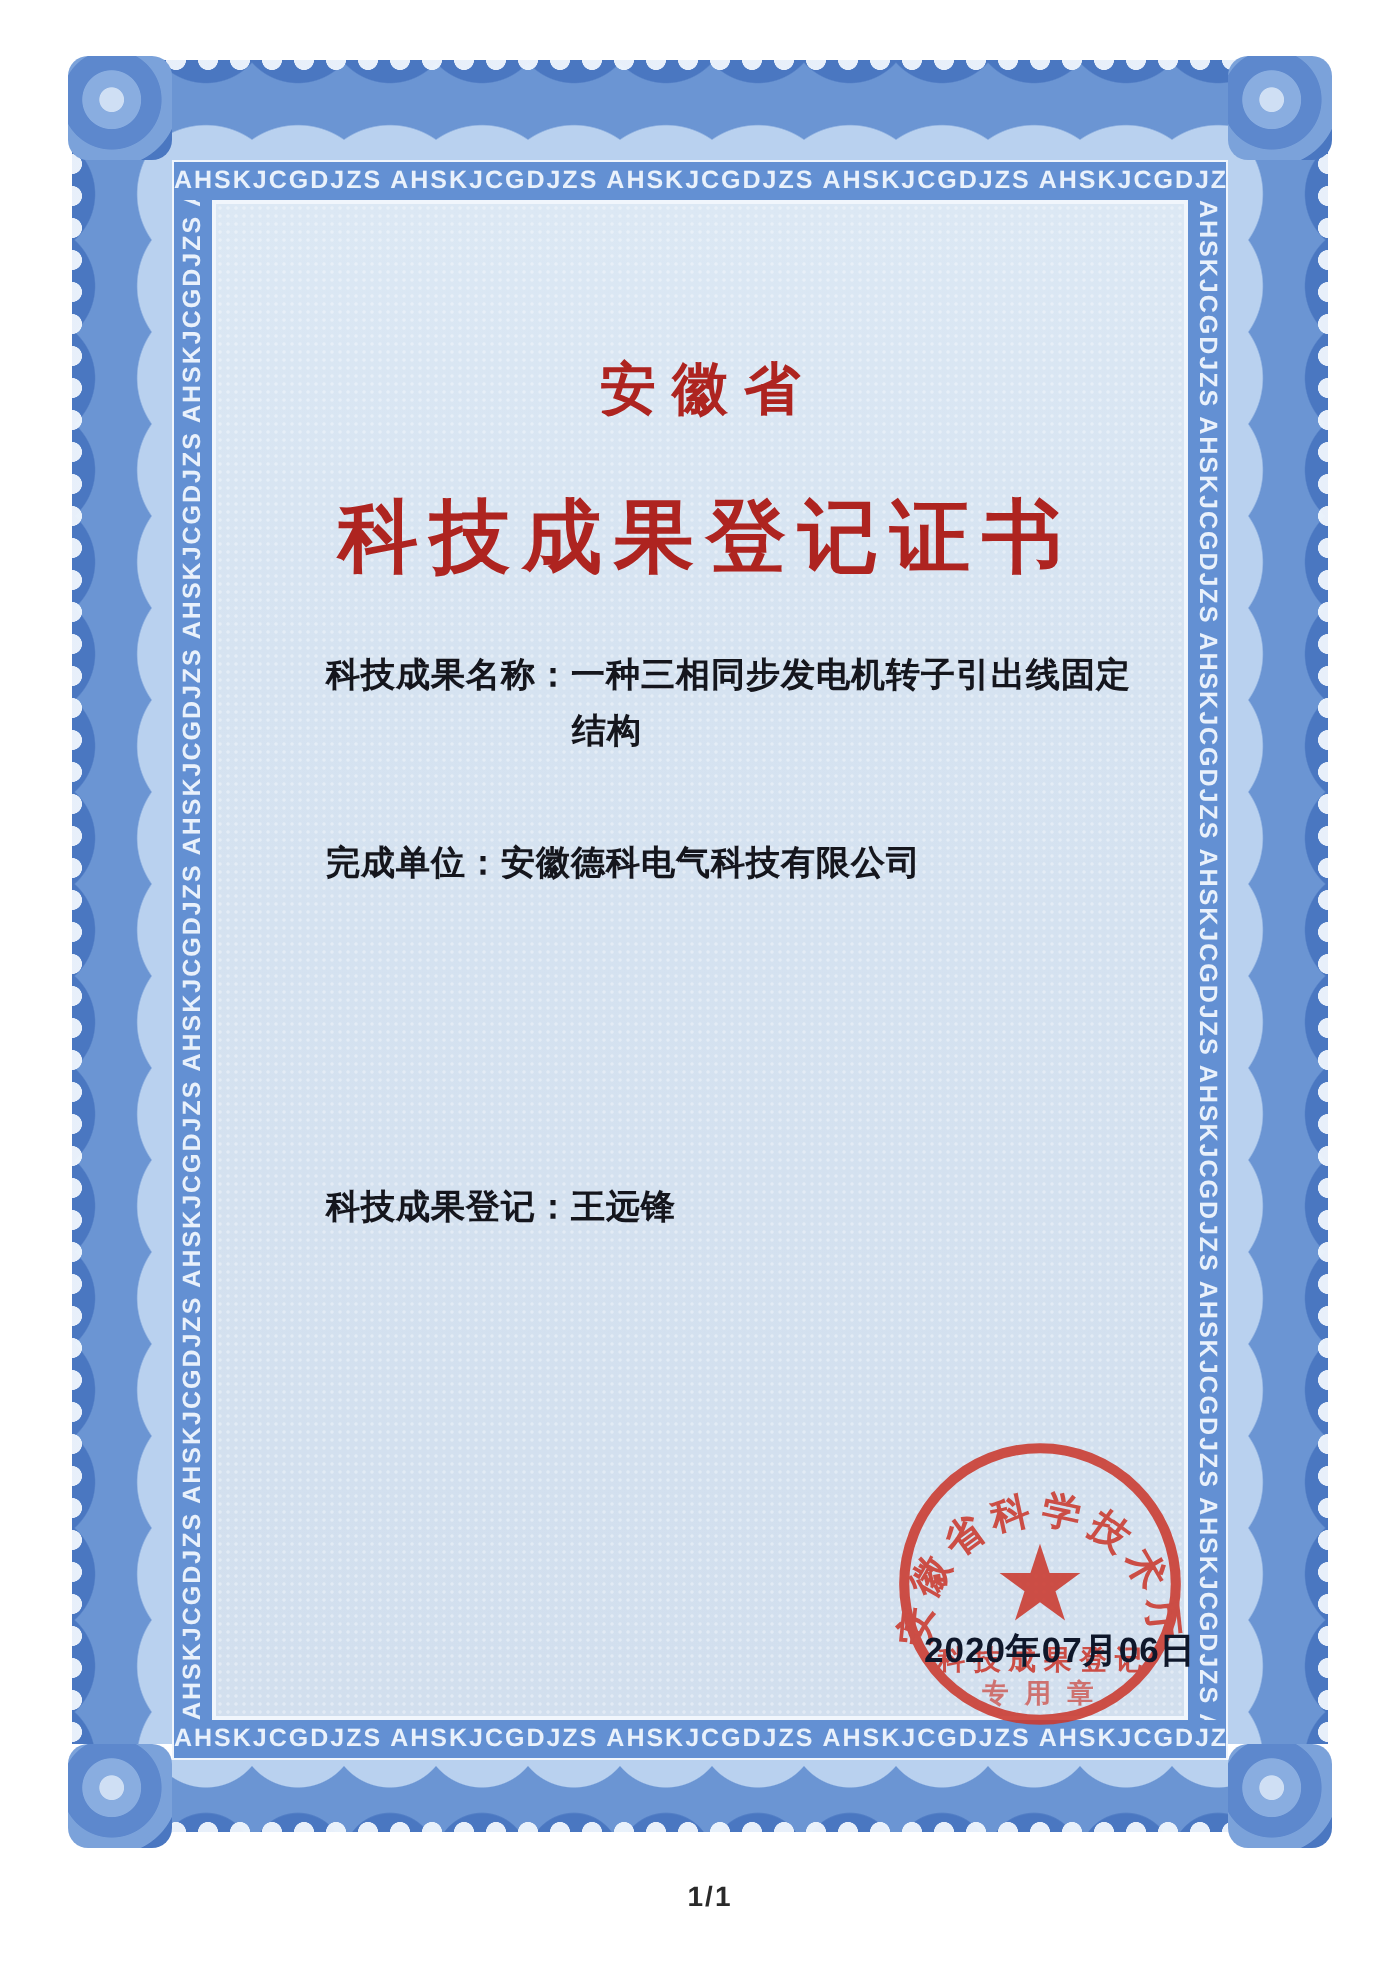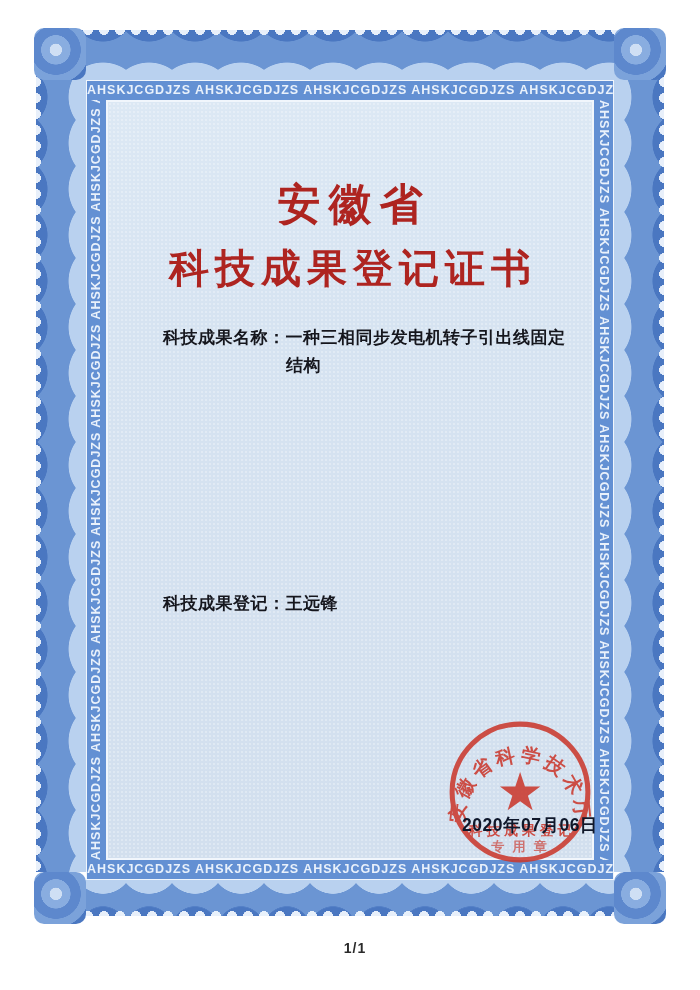--- a/index.html
+++ b/index.html
@@ -61,21 +61,21 @@
 
   
   .body-area{position:absolute;left:72px;top:72px;right:72px;bottom:58px;
     background:
       radial-gradient(rgba(255,255,255,.35) 0.6px, rgba(0,0,0,0) 1.1px) 0 0/4px 4px,
       linear-gradient(#dce8f4, var(--inner_bg) 30%, #d2dfee);}
 
   
   .title1{position:absolute;left:0;right:0;top:176px;text-align:center;
     color:var(--title_red);font-family:"Liberation Serif",serif;font-weight:700;
-    font-size:43px;letter-spacing:8px;text-indent:8px;}
+    font-size:28px;letter-spacing:8px;text-indent:8px;}
   .title2{position:absolute;left:0;right:0;top:241px;text-align:center;
     color:var(--title_red);font-family:"Liberation Serif",serif;font-weight:700;
     font-size:40px;letter-spacing:6px;text-indent:6px;}
   .field{position:absolute;color:var(--text_black);font-weight:700;font-size:17px;
     line-height:28px;letter-spacing:0.5px;}
   .f-name{left:163px;top:324px;width:416px;padding-left:123px;text-indent:-123px;}
   .f-unit{left:163px;top:418px;}
   .f-people{left:163px;top:590px;}
   .f-regno{left:163px;top:741px;}
   .f-regorg{left:163px;top:785px;}
@@ -111,20 +111,21 @@
     </div>
 
     <div class="body-area"></div>
   </div>
 
   <div class="title1">安徽省</div>
   <div class="title2">科技成果登记证书</div>
 
   <div class="field f-name"><span>科技成果名称：</span><span>一种三相同步发电机转子引出线固定结构</span></div>
 
+  <div class="field f-unit"><span>完成单位：</span><span>安徽德科电气科技有限公司</span></div>
 
   <div class="field f-people"><span>科技成果登记：</span><span>王远锋</span></div>
 
 
 
   <svg class="seal" viewBox="0 0 150 150" width="152" height="152">
     <circle cx="75" cy="75" r="67" fill="none" stroke="currentColor" stroke-width="5"></circle>
     <defs>
       <path id="sealArc" d="M 20,100 A 55,55 0 1 1 130,100" fill="none"></path>
     </defs>

